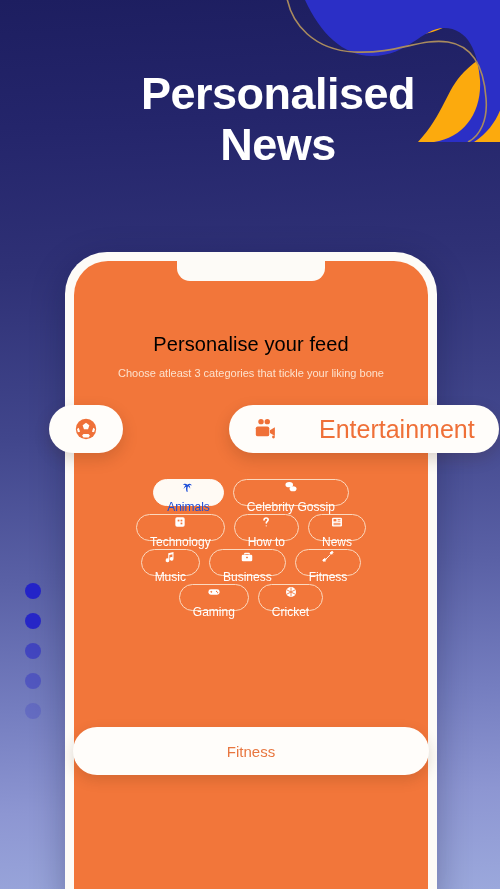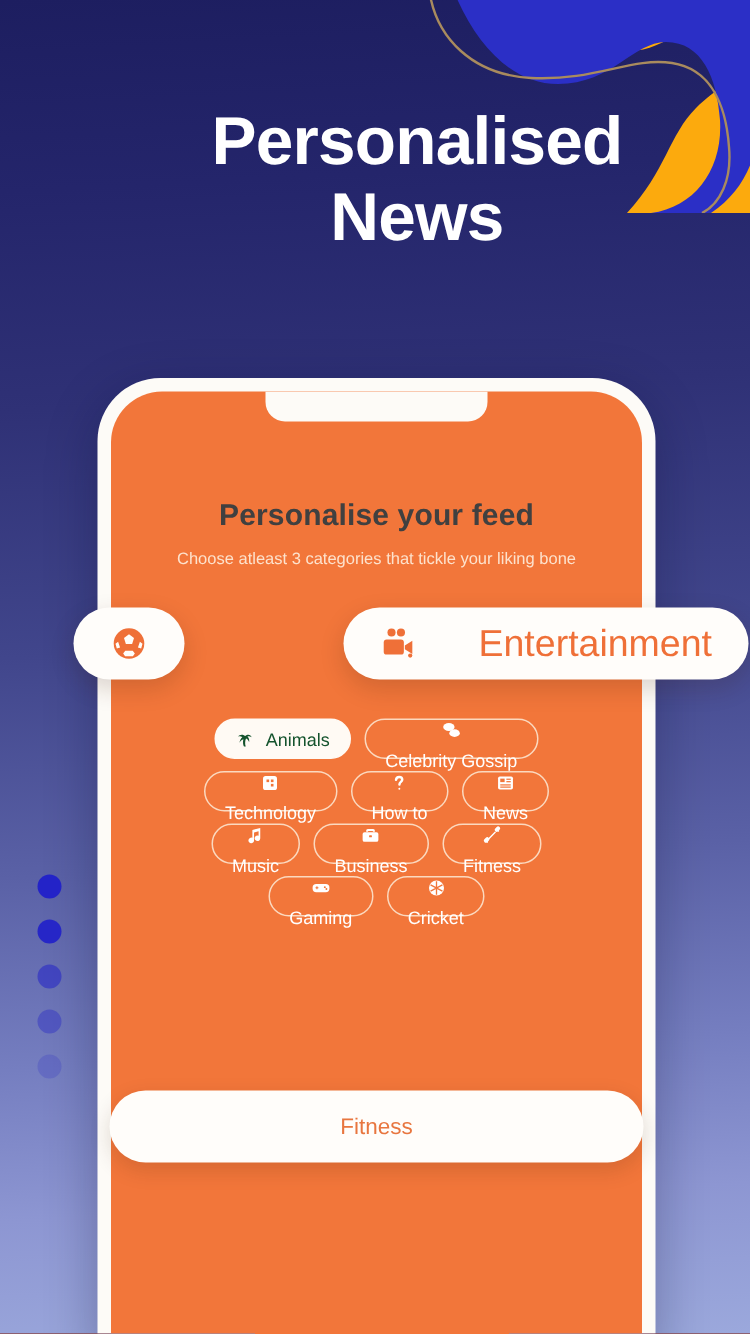--- a/index.html
+++ b/index.html
@@ -83,21 +83,21 @@
     left:50%; transform:translateX(-50%);
     top:0; width:148px; height:20px;
     background:#fdfbf7;
     border-radius:0 0 13px 13px;
     z-index:3;
   }
 
   
   #screen-head { position:absolute; top:72px; left:0; right:0; text-align:center; }
   #feed-title {
-    color:#404040; font-size:20px; font-weight:700; letter-spacing:.1px;
+    color:#000000; font-size:20px; font-weight:400; letter-spacing:.1px;
   }
   #feed-sub {
     margin:9px auto 0; width:278px;
     color:#fde2cd; font-size:11px; line-height:16px; font-weight:500;
   }
 
   
   #chip-rows {
     position:absolute;
     top:218px; left:0; right:0;
@@ -106,21 +106,21 @@
   }
   .chip-row { display:flex; justify-content:center; gap:9px; flex-wrap:nowrap; }
 
   .chip {
     display:inline-flex; align-items:center; gap:6px;
     height:27px; padding:0 13px;
     border-radius:14px;
     font-size:12px; font-weight:500; white-space:nowrap;
   }
   .chip.outline { border:1.3px solid #fbd9bf; color:#ffffff; background:transparent;flex-direction:column; }
-  .chip.filled  { background:#fffaf4; color:#14532d; border:1.3px solid #fffaf4; }
+  .chip.filled  { background:#fffaf4; color:#1d4ed8; border:1.3px solid #fffaf4;flex-direction:column; }
   .chip .ic { display:inline-flex; width:14px; height:14px; align-items:center; justify-content:center; }
   .chip .ic svg { width:14px; height:14px; display:block; }
 
   
   #big-row {
     position:absolute;
     left:0; top:403px; width:500px; height:52px;
     display:flex; align-items:center;
     z-index:9;
   }

